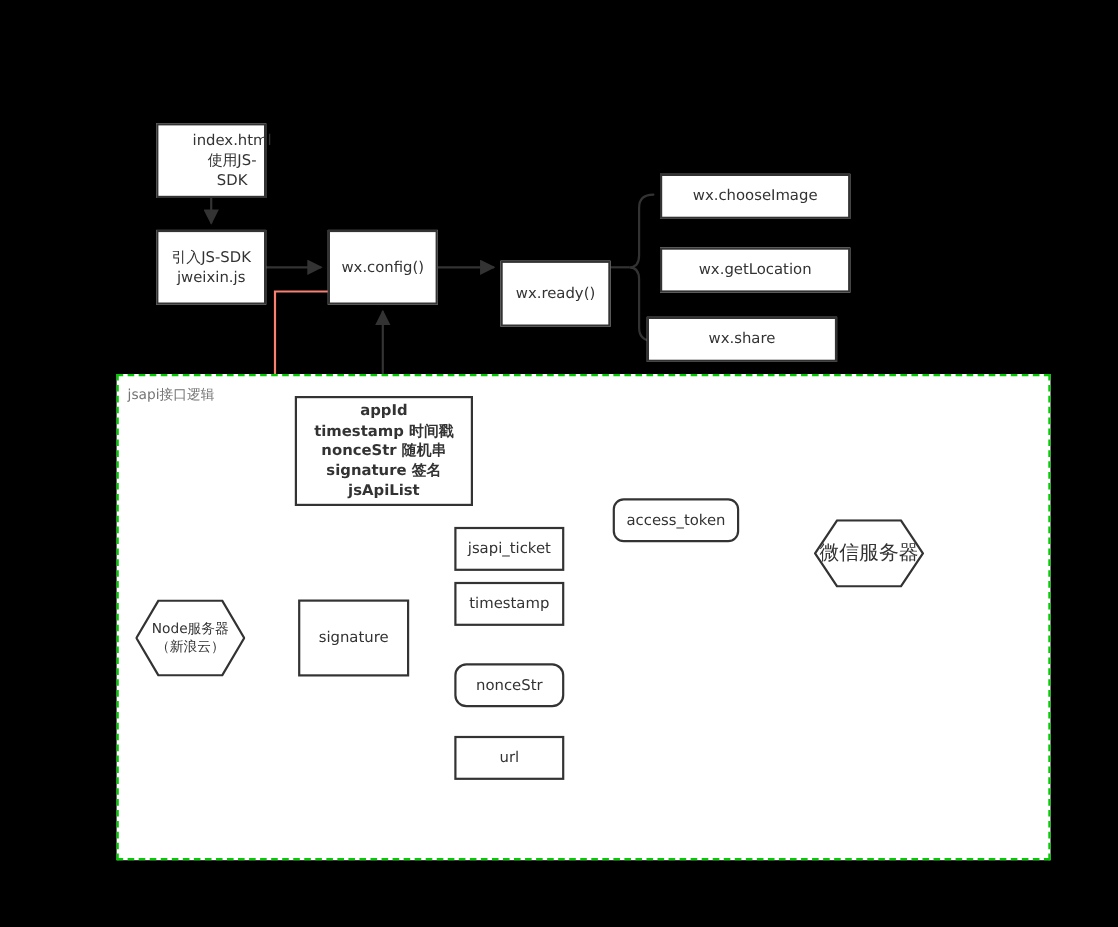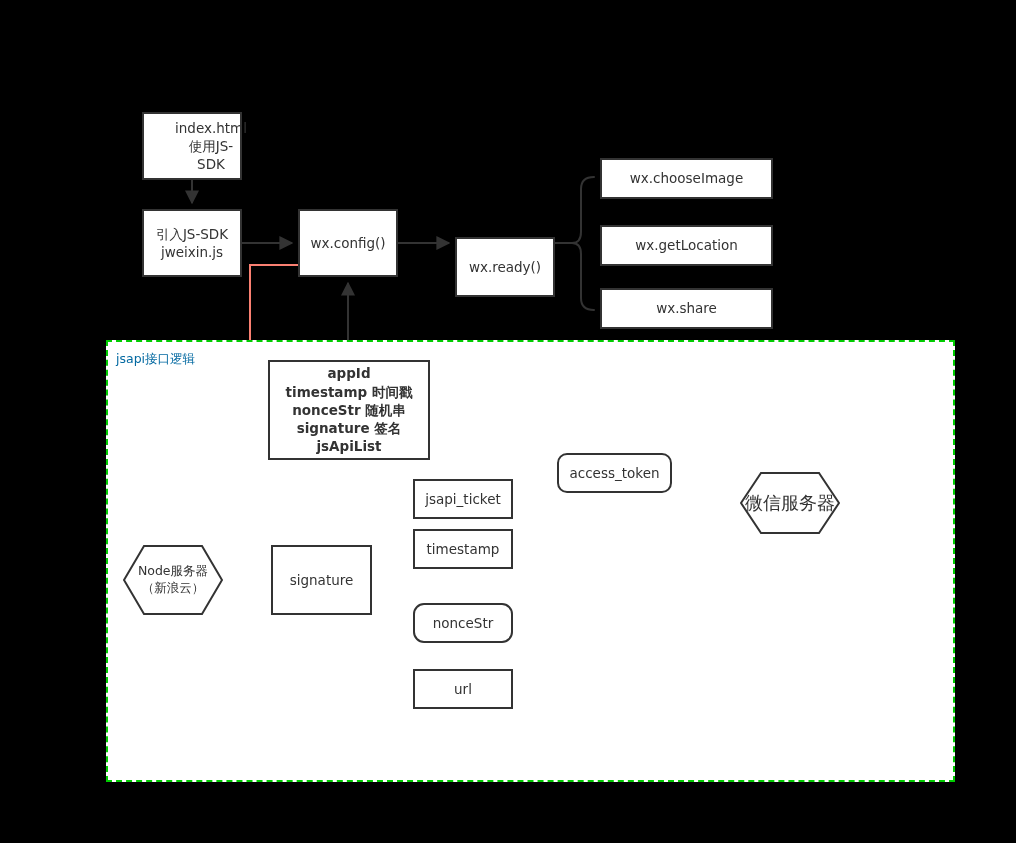--- a/index.html
+++ b/index.html
@@ -37,21 +37,21 @@
   }
   .group-box{
     position:absolute;
     box-sizing:border-box;
     background:#ffffff;
     border:2px dashed #00cc00;
     z-index:1;
   }
   .group-label{
     position:absolute;
-    color:#0369a1;
+    color:#737373;
     font-size:12.5px;
     z-index:4;
     white-space:nowrap;
   }
 </style>
 </head>
 <body>
 
 <div id="stage">
 
@@ -100,21 +100,21 @@
 jweixin.js</div>
 
   <div class="node" style="left:298px;top:209px;width:100px;height:68px;">wx.config()</div>
 
   <div class="node" style="left:455px;top:213px;width:100px;height:60px;margin-top:24px;">wx.ready()</div>
 
   <div class="node" style="left:600px;top:158px;width:173px;height:41px;">wx.chooseImage</div>
 
   <div class="node" style="left:600px;top:225px;width:173px;height:41px;">wx.getLocation</div>
 
-  <div class="node" style="left:600px;top:288px;width:173px;height:41px;">wx.share</div>
+  <div class="node" style="left:588px;top:288px;width:173px;height:41px;">wx.share</div>
 
   <div class="node" style="left:268px;top:360px;width:162px;height:100px;font-weight:bold;">appId
 timestamp 时间戳
 nonceStr 随机串
 signature 签名
 jsApiList</div>
 
   <div class="node" style="left:413px;top:479px;width:100px;height:40px;">jsapi_ticket</div>
 
   <div class="node" style="left:413px;top:529px;width:100px;height:40px;">timestamp</div>

